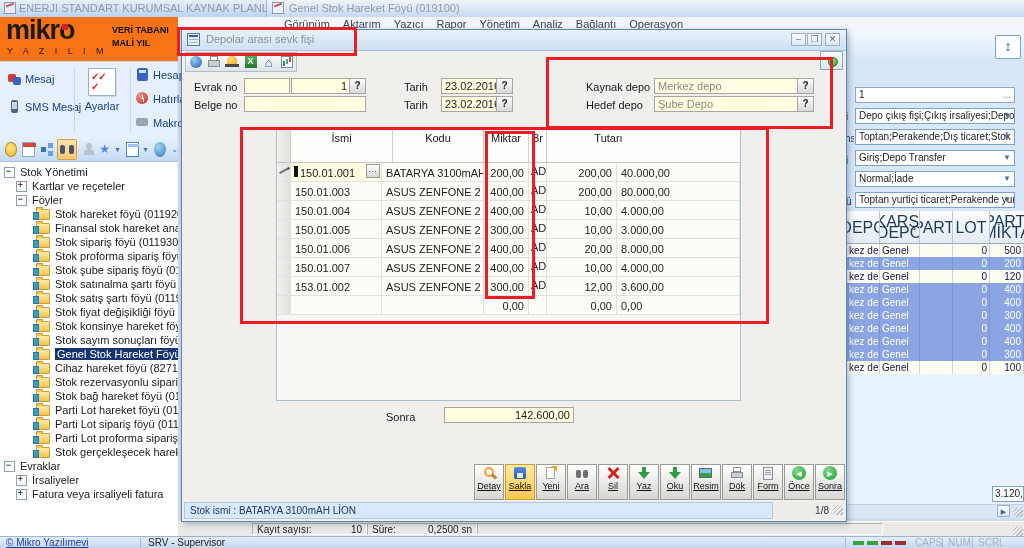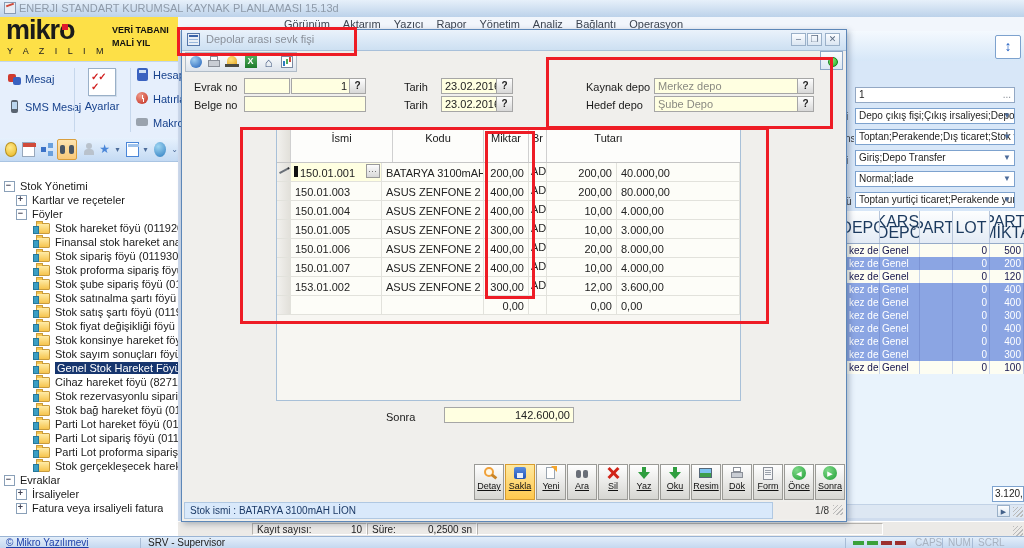--- a/index.html
+++ b/index.html
@@ -33,21 +33,21 @@
   .grow>div{border-right:1px solid #c8d4ea;box-sizing:border-box;overflow:hidden;white-space:nowrap;line-height:13px;padding:0 2px}
   .grow.sel{background:#8ba5e3;color:#fff}
   .grow.sel>div{border-right-color:#7b93d4}
   .g-depo{width:33px}.g-karsi{width:40px}.g-parti{width:33px}.g-lot{width:37px;text-align:right}.g-mik{width:34px;text-align:right}
   .rp-lower{position:absolute;left:847px;top:374px;width:177px;height:130px;background:#e9f3fc}
   .rp-total{position:absolute;left:992px;top:486px;width:32px;height:16px;background:#fff;border:1px solid #7da2ce;box-sizing:border-box;font-size:10px;line-height:14px;padding:0 2px;white-space:nowrap;overflow:hidden}
   .rp-scroll{position:absolute;left:847px;top:504px;width:177px;height:13px;background:#dde7f3;border-top:1px solid #c2d2e6}
   .rp-scroll .arr{position:absolute;right:14px;top:0;width:13px;height:12px;background:linear-gradient(#fcfdfe,#dbe6f2);border:1px solid #9ab0c8;box-sizing:border-box;font-size:7px;color:#44618a;text-align:center;line-height:11px}
   
   .sidebar{position:absolute;left:0;top:17px;width:178px;height:519px;background:#fff;border-right:1px solid #7fa8d8;box-sizing:border-box}
-  .logo{position:absolute;left:0;top:0;width:178px;height:44px;background:#fde047}
+  .logo{position:absolute;left:0;top:0;width:178px;height:44px;background:#f97316}
   .brand{position:absolute;left:6px;top:-2px;font-size:27px;font-weight:800;letter-spacing:-1px;color:#1b1b1b}
   .brand .reddot{display:inline-block;width:6px;height:6px;background:#e01b2c;margin-left:-13px;margin-bottom:9px}
   .brandsub{position:absolute;left:7px;top:29px;font-size:9px;letter-spacing:4px;color:#222}
   .tag1{position:absolute;left:112px;top:8px;font-size:9px;font-weight:bold;color:#111}
   .tag2{position:absolute;left:112px;top:21px;font-size:9px;font-weight:bold;color:#111}
   .quick{position:absolute;left:0;top:44px;width:178px;height:77px;background:#e6effc;border-top:1px solid #c3d6ee;border-bottom:1px solid #c3d6ee}
   .qbtn{position:absolute;display:flex;align-items:center;gap:4px;color:#16418c;font-size:11px;white-space:nowrap}
   .qico{width:13px;height:13px;position:relative;flex:0 0 auto}
   .qi-mesaj::before{content:"";position:absolute;left:0;top:2px;width:8px;height:8px;background:#d03a2f;border-radius:2px}
   .qi-mesaj::after{content:"";position:absolute;left:5px;top:5px;width:8px;height:8px;background:#3a62c0;border-radius:2px}
@@ -74,21 +74,21 @@
   .si-binoc{width:14px;height:9px;position:relative}
   .si-binoc::before{content:"";position:absolute;left:0;top:0;width:5px;height:9px;background:#4a5664;border-radius:2px}
   .si-binoc::after{content:"";position:absolute;right:0;top:0;width:5px;height:9px;background:#4a5664;border-radius:2px}
   .si-person::before{content:"";position:absolute;left:4px;top:1px;width:6px;height:6px;border-radius:50%;background:#b9c2cc}
   .si-person::after{content:"";position:absolute;left:2px;top:7px;width:10px;height:6px;border-radius:4px 4px 0 0;background:#b9c2cc}
   .si-star{color:#4a86d8}
   .si-grid{background:#fff;border:1px solid #4a86d8;box-sizing:border-box}
   .si-grid::before{content:"";position:absolute;left:1px;top:1px;width:11px;height:3px;background:#9ec2ec}
   .si-globe{background:radial-gradient(circle at 35% 30%,#9fd6f2,#2e7cc0);border-radius:50%}
   .ddsmall{font-size:8px;color:#4d6c9a;width:7px}
-  .tree{position:absolute;left:0;top:145px;width:178px;height:374px;background:#fff;overflow:hidden;padding-top:17px;box-sizing:border-box}
+  .tree{position:absolute;left:0;top:145px;width:178px;height:374px;background:#fff;overflow:hidden;padding-top:3px;box-sizing:border-box}
   .titem{height:14px;display:flex;align-items:center;white-space:nowrap;overflow:hidden}
   .titem.lvl0{padding-left:4px}.titem.lvl1{padding-left:16px}.titem.lvl2{padding-left:36px}
   .tbox{width:9px;height:9px;border:1px solid #8aa0b8;background:#fff;margin-right:5px;flex:0 0 auto;position:relative}
   .tbox::before{position:absolute;left:0;top:-1px;width:7px;font-size:9px;line-height:9px;text-align:center;color:#445;font-weight:bold}
   .plus .tbox::before{content:"+"}
   .minus .tbox::before{content:"−"}
   .tfold{width:12px;height:9px;background:linear-gradient(#ffeca6,#f6c44e);border:1px solid #c89b3c;border-radius:1px;margin-right:5px;flex:0 0 auto;position:relative;display:none}
   .folder .tfold{display:block}
   .tfold::before{content:"";position:absolute;left:-1px;top:-3px;width:5px;height:2px;background:#f6c44e;border:1px solid #c89b3c;border-bottom:none}
   .tfold::after{content:"";position:absolute;left:-4px;top:2px;width:4px;height:6px;background:#3a9ec4;border:1px solid #27789a}
@@ -181,20 +181,24 @@
   .redbox{position:absolute;border:3px solid #ee1c25;z-index:99}
 </style>
 </head>
 <body>
 
 <div class="app">
 
   <div class="titlebar">
     <span class="appico"></span>
     <span class="ttext">ENERJI STANDART KURUMSAL KAYNAK PLANLAMASI 15.13d</span>
+    <div class="childbar">
+      <span class="appico"></span>
+      <span class="ttext">Genel Stok Hareket Föyü (019100)</span>
+    </div>
   </div>
 
   <div class="menubar">
 
       <span class="mitem">Görünüm</span>
 
       <span class="mitem">Aktarım</span>
 
       <span class="mitem">Yazıcı</span>
 

